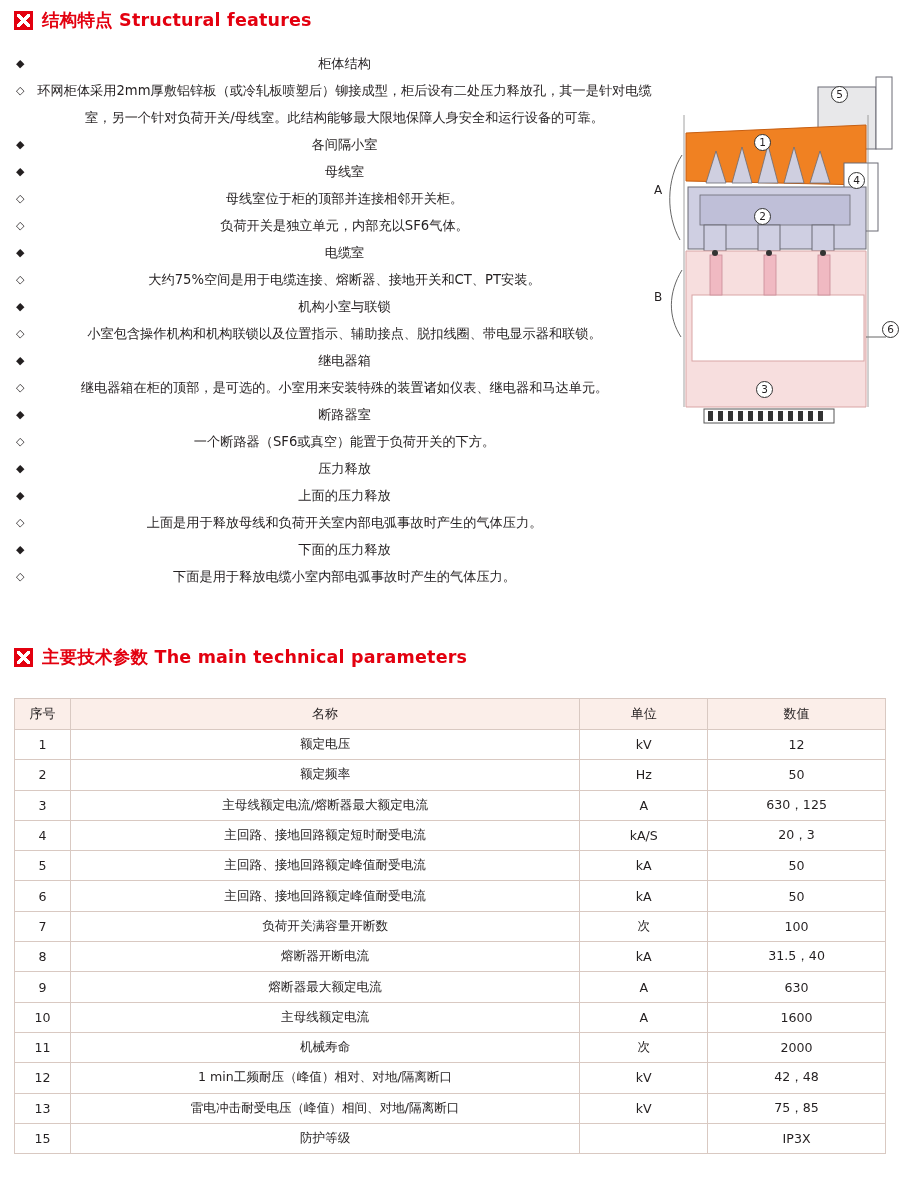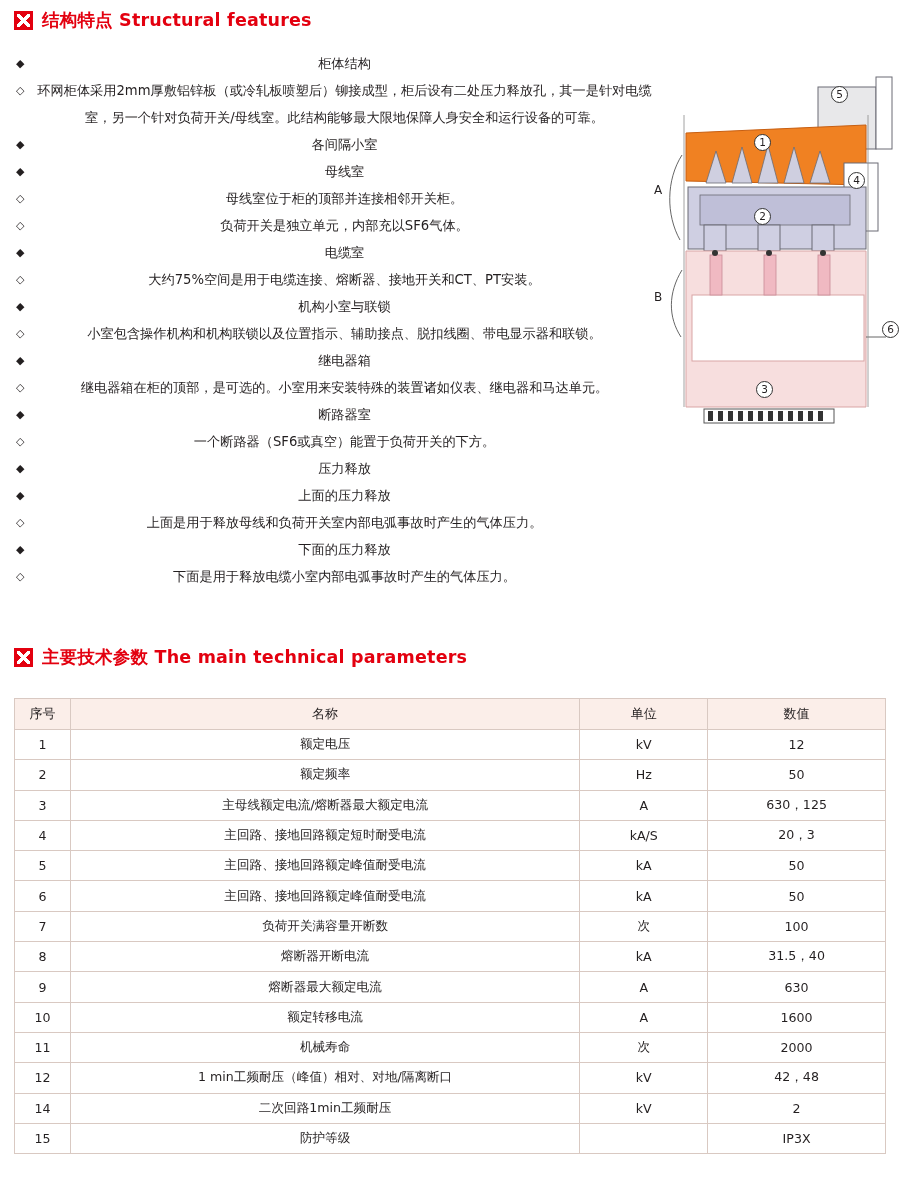--- a/index.html
+++ b/index.html
@@ -323,41 +323,41 @@
           <td>31.5，40</td>
         </tr>
         <tr>
           <td>9</td>
           <td>熔断器最大额定电流</td>
           <td>A</td>
           <td>630</td>
         </tr>
         <tr>
           <td>10</td>
-          <td>额定转移电流</td>
+          <td>主母线额定电流</td>
           <td>A</td>
           <td>1600</td>
         </tr>
         <tr>
           <td>11</td>
           <td>机械寿命</td>
           <td>次</td>
           <td>2000</td>
         </tr>
         <tr>
           <td>12</td>
           <td>1 min工频耐压（峰值）相对、对地/隔离断口</td>
           <td>kV</td>
           <td>42，48</td>
         </tr>
         <tr>
-          <td>14</td>
-          <td>二次回路1min工频耐压</td>
+          <td>13</td>
+          <td>雷电冲击耐受电压（峰值）相间、对地/隔离断口</td>
           <td>kV</td>
-          <td>2</td>
+          <td>75，85</td>
         </tr>
         <tr>
           <td>15</td>
           <td>防护等级</td>
           <td></td>
           <td>IP3X</td>
         </tr>
       </tbody>
     </table>
   </div>

